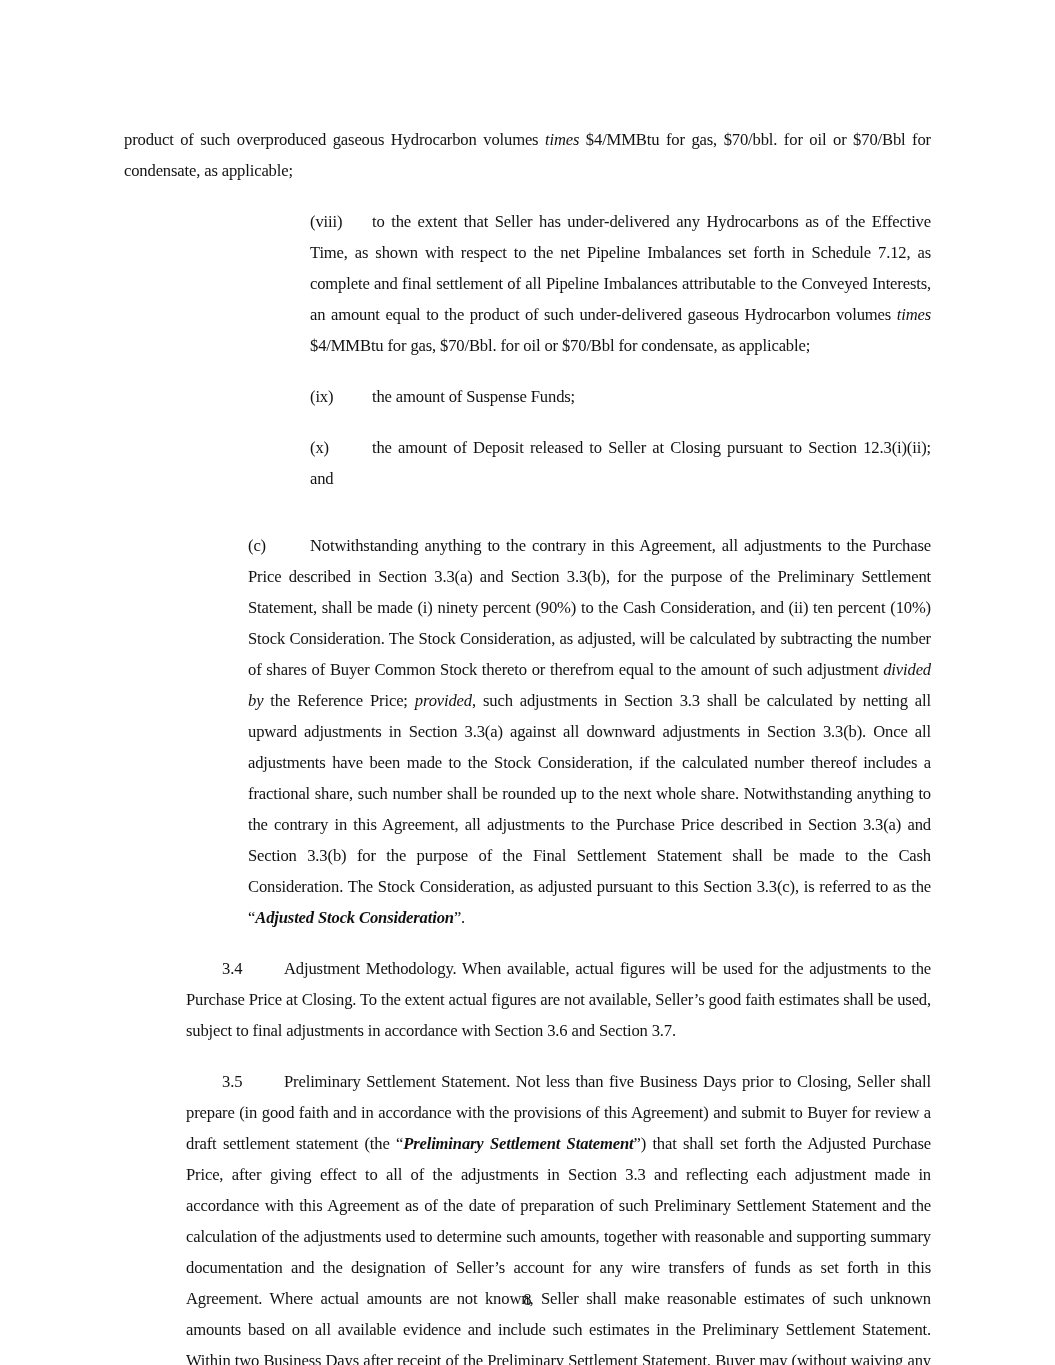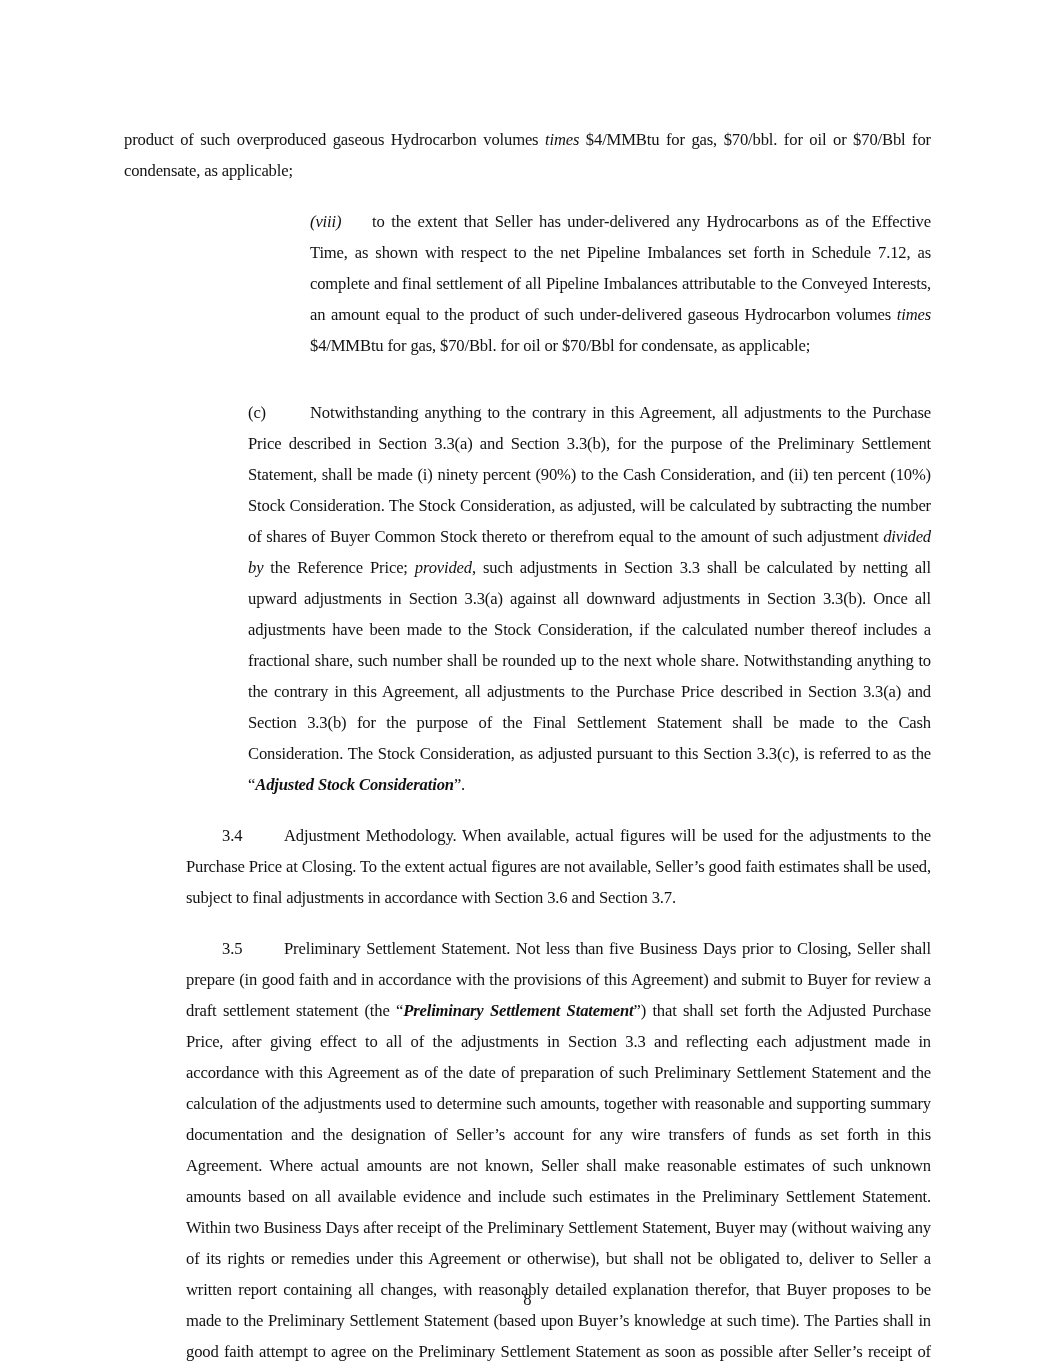--- a/index.html
+++ b/index.html
@@ -6,21 +6,21 @@
   body { width: 1055px; height: 1365px; position: relative; overflow: hidden; }
   .page {
     position: absolute; left: 124px; top: 124px; width: 807px;
     font-family: "Liberation Serif", serif; font-size: 16.6px; line-height: 31px;
     color: #111111; letter-spacing: -0.15px;
   }
   .p { text-align: justify; margin: 0 0 20px 0; }
   .p.last { text-align: justify; text-align-last: justify; }
   .lbl { display: inline-block; }
   .ind-sub { padding-left: 186px; }
-  .ind-sub .lbl { width: 62px; font-style: italic; }
+  .ind-sub .lbl { width: 62px; }
   .ind-c { padding-left: 124px; margin-top: 36px; }
   .ind-c .lbl { width: 62px; }
   .ind-sec { padding-left: 62px; }
   .ind-sec .lbl { width: 62px; margin-left: 36px; }
   .u { text-underline-offset: 2px; cursor: pointer; }
   .bi { font-weight: bold; font-style: italic; }
   .b { font-weight: normal; }
   .pagenum {
     position: absolute; left: 0; width: 1055px; top: 1290px; text-align: center;
     font-family: "Liberation Serif", serif; font-size: 16.6px; color: #111111;
@@ -28,21 +28,23 @@
 </style>
 </head>
 <body>
 
 <div class="page">
 
   <p class="p"><span>product of such overproduced gaseous Hydrocarbon volumes </span><i>times</i><span> $4/MMBtu for gas, $70/bbl. for oil or $70/Bbl for condensate, as applicable;</span></p>
 
   <p class="p ind-sub"><span class="lbl">(viii)</span><span>to the extent that Seller has under-delivered any Hydrocarbons as of the Effective Time, as shown with respect to the net Pipeline Imbalances set forth in </span><span class="u">Schedule 7.12</span><span>, as complete and final settlement of all Pipeline Imbalances attributable to the Conveyed Interests, an amount equal to the product of such under-delivered gaseous Hydrocarbon volumes </span><i>times</i><span> $4/MMBtu for gas, $70/Bbl. for oil or $70/Bbl for condensate, as applicable;</span></p>
 
+  <p class="p ind-sub"><span class="lbl">(ix)</span><span>the amount of Suspense Funds;</span></p>
 
+  <p class="p ind-sub"><span class="lbl">(x)</span><span>the amount of Deposit released to Seller at Closing pursuant to </span><span class="u">Section 12.3(i)(ii)</span><span>; and</span></p>
 
 
   <p class="p ind-c"><span class="lbl">(c)</span><span>Notwithstanding anything to the contrary in this Agreement, all adjustments to the Purchase Price described in </span><span class="u">Section 3.3(a)</span><span> and </span><span class="u">Section 3.3(b)</span><span>, for the purpose of the Preliminary Settlement Statement, shall be made (i) ninety percent (90%) to the Cash Consideration, and (ii) ten percent (10%) Stock Consideration. The Stock Consideration, as adjusted, will be calculated by subtracting the number of shares of Buyer Common Stock thereto or therefrom equal to the amount of such adjustment </span><i>divided by</i><span> the Reference Price; </span><i>provided</i><span>, such adjustments in </span><span class="u">Section 3.3</span><span> shall be calculated by netting all upward adjustments in </span><span class="u">Section 3.3(a)</span><span> against all downward adjustments in </span><span class="u">Section 3.3(b)</span><span>. Once all adjustments have been made to the Stock Consideration, if the calculated number thereof includes a fractional share, such number shall be rounded up to the next whole share.  Notwithstanding anything to the contrary in this Agreement, all adjustments to the Purchase Price described in </span><span class="u">Section 3.3(a)</span><span> and </span><span class="u">Section 3.3(b)</span><span> for the purpose of the Final Settlement Statement shall be made to the Cash Consideration. The Stock Consideration, as adjusted pursuant to this </span><span class="u">Section 3.3(c)</span><span>, is referred to as the “</span><span class="bi">Adjusted Stock Consideration</span><span>”.</span></p>
 
   <p class="p ind-sec"><span class="lbl">3.4</span><span class="b">Adjustment Methodology</span><span>.  When available, actual figures will be used for the adjustments to the Purchase Price at Closing. To the extent actual figures are not available, Seller’s good faith estimates shall be used, subject to final adjustments in accordance with </span><span class="u">Section 3.6</span><span> and </span><span class="u">Section 3.7</span><span>.</span></p>
 
   <p class="p ind-sec last"><span class="lbl">3.5</span><span class="b">Preliminary Settlement Statement</span><span>.  Not less than five Business Days prior to Closing, Seller shall prepare (in good faith and in accordance with the provisions of this Agreement) and submit to Buyer for review a draft settlement statement (the “</span><span class="bi">Preliminary Settlement Statement</span><span>”) that shall set forth the Adjusted Purchase Price, after giving effect to all of the adjustments in </span><span class="u">Section 3.3</span><span> and reflecting each adjustment made in accordance with this Agreement as of the date of preparation of such Preliminary Settlement Statement and the calculation of the adjustments used to determine such amounts, together with reasonable and supporting summary documentation and the designation of Seller’s account for any wire transfers of funds as set forth in this Agreement.  Where actual amounts are not known, Seller shall make reasonable estimates of such unknown amounts based on all available evidence and include such estimates in the Preliminary Settlement Statement. Within two Business Days after receipt of the Preliminary Settlement Statement, Buyer may (without waiving any of its rights or remedies under this Agreement or otherwise), but shall not be obligated to, deliver to Seller a written report containing all changes, with reasonably detailed explanation therefor, that Buyer proposes to be made to the Preliminary Settlement Statement (based upon Buyer’s knowledge at such time).  The Parties shall in good faith attempt to agree on the Preliminary Settlement Statement as soon as possible after Seller’s receipt of Buyer’s written report. The Preliminary Settlement Statement, as agreed upon by the Parties, will be used to adjust the Purchase</span></p>
 
 </div>
 

